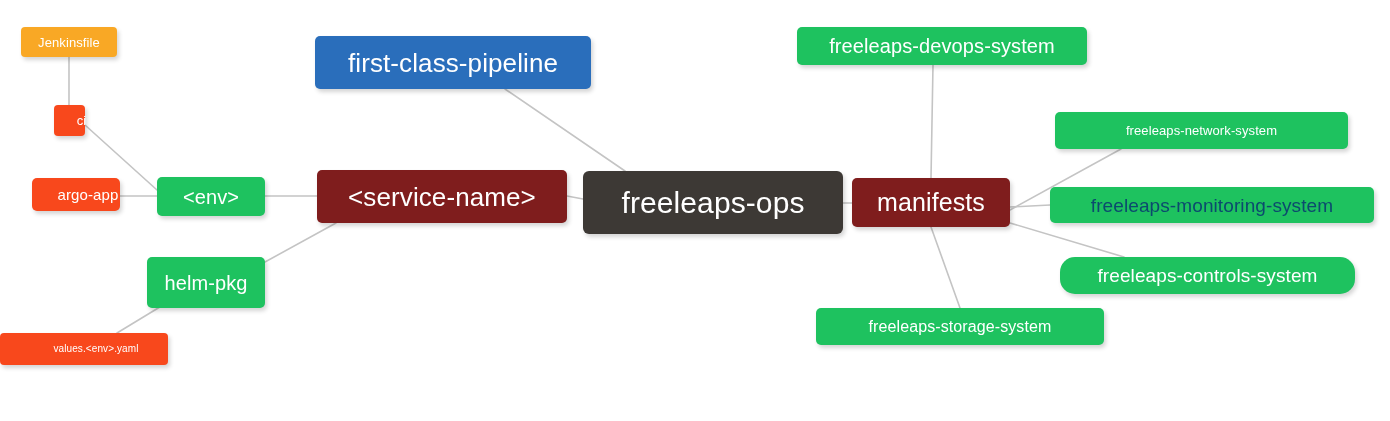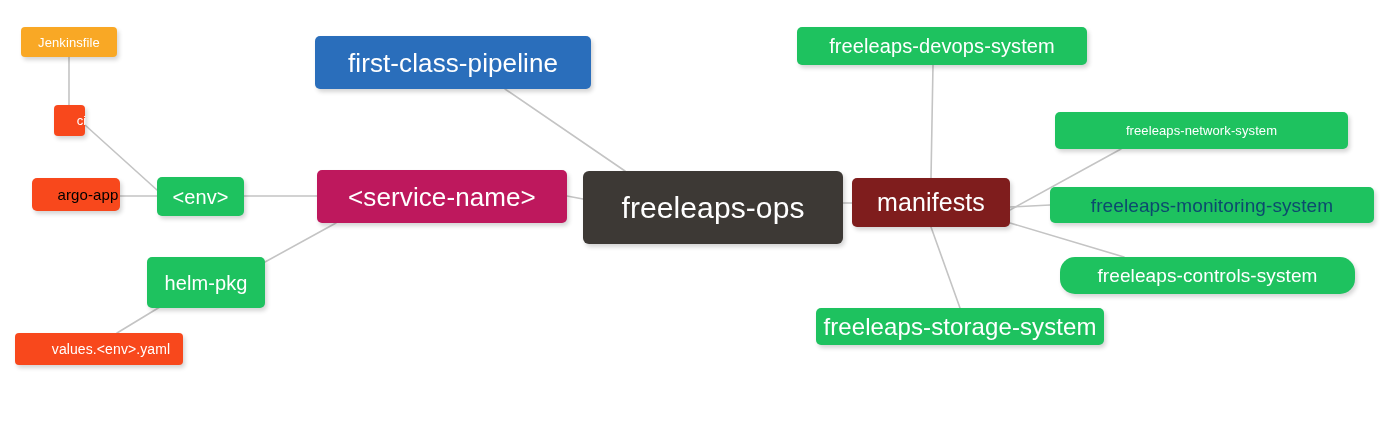--- a/index.html
+++ b/index.html
@@ -66,53 +66,53 @@
       <line x1="1010" y1="223" x2="1124" y2="257" stroke="#c4c4c4" stroke-width="1.6" stroke-linecap="round"></line>
       <line x1="931" y1="227" x2="960" y2="308" stroke="#c4c4c4" stroke-width="1.6" stroke-linecap="round"></line>
     </svg>
   <div id="nodes">
       <div class="node n-orange" style="left: 21px; top: 27px; width: 96px; height: 30px; font-size: 13px; border-radius: 4px; background: rgb(249, 168, 37); color: rgb(255, 255, 255);">
         <span>Jenkinsfile</span>
       </div>
       <div class="node n-red" style="left: 54px; top: 105px; width: 31px; height: 31px; font-size: 13px; border-radius: 4px; background: rgb(248, 72, 28); color: rgb(255, 255, 255);">
         <span>ci</span>
       </div>
-      <div class="node n-red" style="left: 32px; top: 178px; width: 88px; height: 33px; font-size: 15px; border-radius: 5px; background: rgb(248, 72, 28); color: #000000;">
+      <div class="node n-red" style="left: 32px; top: 178px; width: 88px; height: 33px; font-size: 15px; border-radius: 5px; background: rgb(248, 72, 28); color: #ffffff;">
         <span>argo-app</span>
       </div>
-      <div class="node n-green" style="left: 157px; top: 177px; width: 87px; height: 39px; font-size: 20px; border-radius: 5px; background: rgb(30, 194, 95); color: rgb(255, 255, 255);">
+      <div class="node n-green" style="left: 157px; top: 177px; width: 108px; height: 39px; font-size: 20px; border-radius: 5px; background: rgb(30, 194, 95); color: rgb(255, 255, 255);">
         <span>&lt;env&gt;</span>
       </div>
       <div class="node n-green" style="left: 147px; top: 257px; width: 118px; height: 51px; font-size: 20px; border-radius: 5px; background: rgb(30, 194, 95); color: rgb(255, 255, 255);">
         <span>helm-pkg</span>
       </div>
-      <div class="node n-red" style="left: 15px; top: 333px; width: 168px; height: 32px; font-size: 14px; border-radius: 4px; background: rgb(248, 72, 28); color: rgb(255, 255, 255);">
+      <div class="node n-red" style="left: 0; top: 333px; width: 168px; height: 32px; font-size: 10px; border-radius: 4px; background: rgb(248, 72, 28); color: rgb(255, 255, 255);">
         <span>values.&lt;env&gt;.yaml</span>
       </div>
       <div class="node n-blue" style="left: 315px; top: 36px; width: 276px; height: 53px; font-size: 26px; border-radius: 5px; background: rgb(42, 110, 187); color: rgb(255, 255, 255);">
         <span>first-class-pipeline</span>
       </div>
-      <div class="node n-blue" style="left: 317px; top: 170px; width: 250px; height: 53px; font-size: 26px; border-radius: 5px; background: #be185d; color: rgb(255, 255, 255);">
+      <div class="node n-blue" style="left: 317px; top: 170px; width: 250px; height: 53px; font-size: 26px; border-radius: 5px; background: #7f1d1d; color: rgb(255, 255, 255);">
         <span>&lt;service-name&gt;</span>
       </div>
-      <div class="node n-root" style="left: 583px; top: 171px; width: 260px; height: 73px; font-size: 30px; border-radius: 6px; background: rgb(61, 57, 53); color: rgb(255, 255, 255);">
+      <div class="node n-root" style="left: 583px; top: 171px; width: 260px; height: 63px; font-size: 30px; border-radius: 6px; background: rgb(61, 57, 53); color: rgb(255, 255, 255);">
         <span>freeleaps-ops</span>
       </div>
       <div class="node n-blue" style="left: 852px; top: 178px; width: 158px; height: 49px; font-size: 25px; border-radius: 5px; background: #7f1d1d; color: rgb(255, 255, 255);">
         <span>manifests</span>
       </div>
       <div class="node n-green" style="left: 797px; top: 27px; width: 290px; height: 38px; font-size: 20px; border-radius: 5px; background: rgb(30, 194, 95); color: rgb(255, 255, 255);">
         <span>freeleaps-devops-system</span>
       </div>
       <div class="node n-green" style="left: 1055px; top: 112px; width: 293px; height: 37px; font-size: 13px; border-radius: 5px; background: rgb(30, 194, 95); color: rgb(255, 255, 255);">
         <span>freeleaps-network-system</span>
       </div>
       <div class="node n-green" style="left: 1050px; top: 187px; width: 324px; height: 36px; font-size: 19px; border-radius: 5px; background: rgb(30, 194, 95); color: #0c4a6e;">
         <span>freeleaps-monitoring-system</span>
       </div>
       <div class="node n-green" style="left: 1060px; top: 257px; width: 295px; height: 37px; font-size: 19px; border-radius: 15px; background: rgb(30, 194, 95); color: rgb(255, 255, 255);">
         <span>freeleaps-controls-system</span>
       </div>
-      <div class="node n-green" style="left: 816px; top: 308px; width: 288px; height: 37px; font-size: 24px; border-radius: 5px; background: rgb(30, 194, 95); color: rgb(255, 255, 255);">
+      <div class="node n-green" style="left: 816px; top: 308px; width: 288px; height: 37px; font-size: 16px; border-radius: 5px; background: rgb(30, 194, 95); color: rgb(255, 255, 255);">
         <span>freeleaps-storage-system</span>
       </div>
     </div>
 </div>
 
 </body></html>

